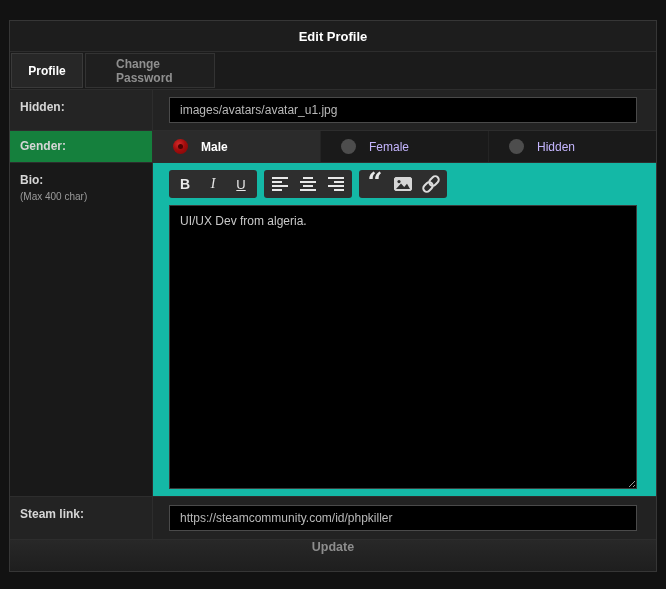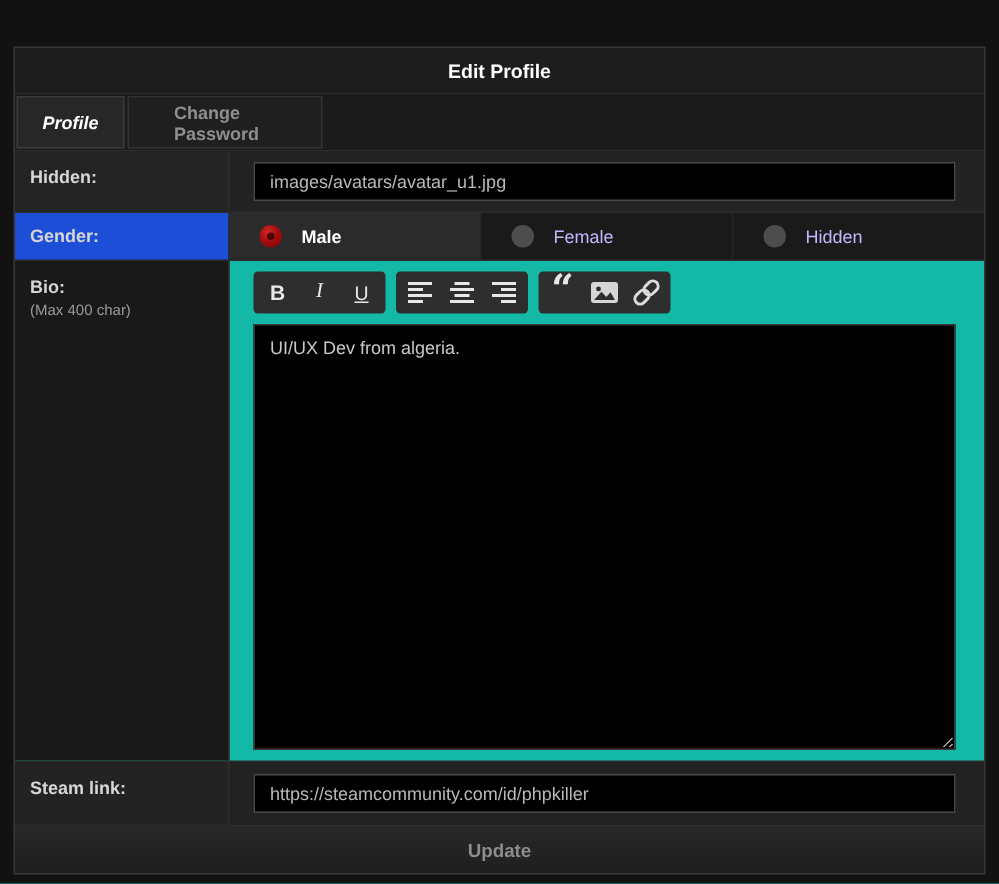--- a/index.html
+++ b/index.html
@@ -4,21 +4,21 @@
 <style>
   * { margin:0; padding:0; box-sizing:border-box; }
   html,body { width:666px; height:589px; }
   body {
     background:#121212;
     font-family:"Liberation Sans", sans-serif;
     color:#cfcfcf;
     overflow:hidden;
   }
   .panel {
-    position:absolute; left:9px; top:31px; width:648px;
+    position:absolute; left:9px; top:20px; width:648px;
     background:#1c1c1c;
     border:1px solid #363636;
   }
   
   .panel-header {
     height:31px; display:flex; align-items:center; justify-content:center;
     border-bottom:1px solid #2d2d2d;
     background:#1d1d1d;
   }
   .panel-header .title { font-size:13px; font-weight:bold; color:#ffffff; }
@@ -26,38 +26,38 @@
   .tabs {
     height:38px; display:flex; align-items:center; gap:2px;
     padding-left:1px; background:#1b1b1b;
     border-bottom:1px solid #2d2d2d;
   }
   .tab {
     height:35px; display:flex; align-items:center; justify-content:center;
     font-size:12px; font-weight:bold; cursor:pointer;
     border:1px solid #333333; background:#1f1f1f; color:#8f8f8f;
   }
-  .tab.active { background:#272727; color:#ffffff; border-color:#3a3a3a;font-style:italic; }
+  .tab.active { background:#272727; color:#ffffff; border-color:#3a3a3a; }
   .tab.profile { width:72px; }
   .tab.password { width:130px;padding-left:30px; }
   
   .row { display:flex; border-bottom:1px solid #2d2d2d; }
   .label-cell {
     width:143px; flex:0 0 143px;
     padding:10px 8px 6px 10px;
     border-right:1px solid #2d2d2d;
     background:#1f1f1f;
   }
   .label-cell .lbl { font-size:12px; font-weight:bold; color:#d6d6d6; }
   .label-cell .hint { font-size:10px; color:#9a9a9a; margin-top:4px; }
   .content-cell { flex:1; position:relative; }
   .row-picture { height:41px; background:#232323; }
   .row-picture .label-cell { background:#242424; }
   .row-gender { height:32px; background:#1a1a1a; }
-  .row-gender .label-cell { background:#1d4ed8; padding-top:8px; }
+  .row-gender .label-cell { background:#15803d; padding-top:8px; }
   .row-bio { height:334px; background:#14b8a6; }
   .row-bio .label-cell { background:#191919; }
   .row-steam { height:43px; background:#222222; }
   .row-steam .label-cell { background:#232323; }
   
   .txt-input {
     position:absolute; left:16px; top:7px;
     width:468px; height:26px;
     background:#000000;
     border:1px solid #4a4a4a;
@@ -108,21 +108,21 @@
   
   .bio-textarea {
     position:absolute; left:16px; top:42px;
     width:468px; height:284px;
     background:#000000; border:1px solid #3a3a3a;
     color:#c9c9c9; font-size:12px; font-family:"Liberation Sans", sans-serif;
     padding:8px 10px; outline:none; resize:both;
   }
   
   .update-bar {
-    height:31px; display:flex; align-items:center; justify-content:center;
+    height:31px; display:flex; justify-content:center;
     background:linear-gradient(#282828, #1e1e1e);
     font-size:12.5px; font-weight:bold; color:#8d8d8d;
     cursor:pointer;
   }
   svg { display:block; }
 </style>
 </head>
 <body>
 
 <div class="panel">

